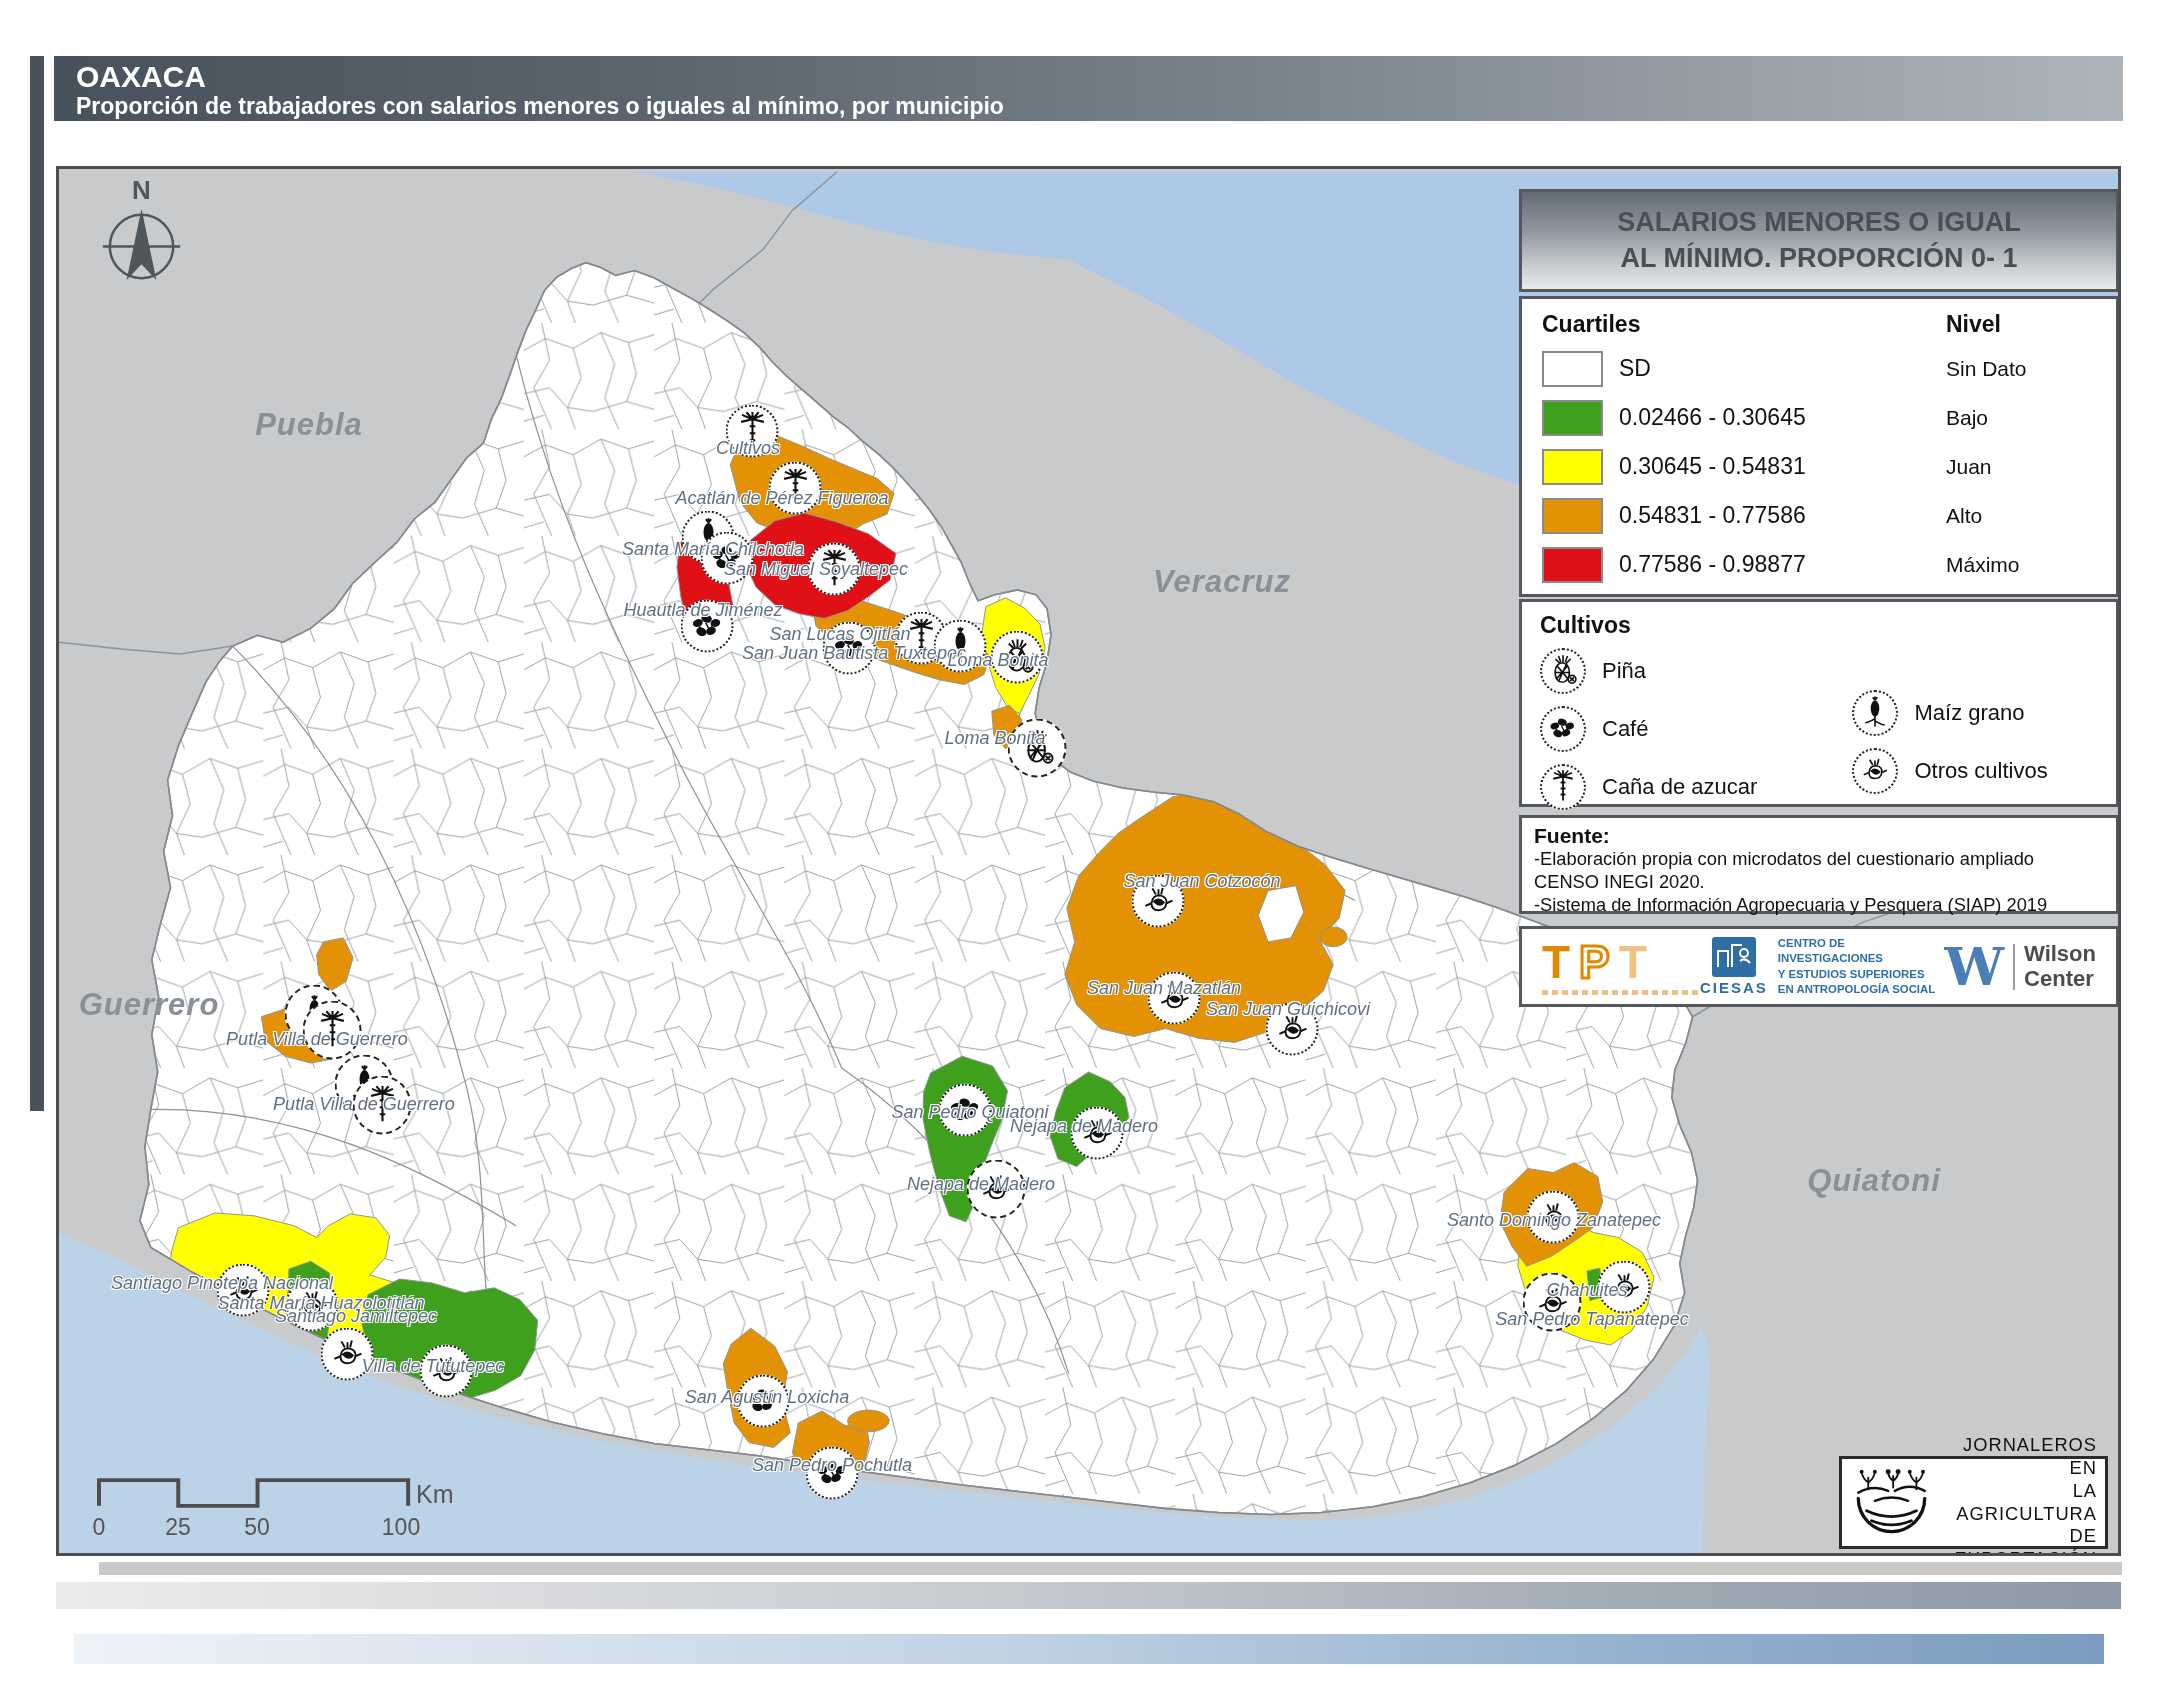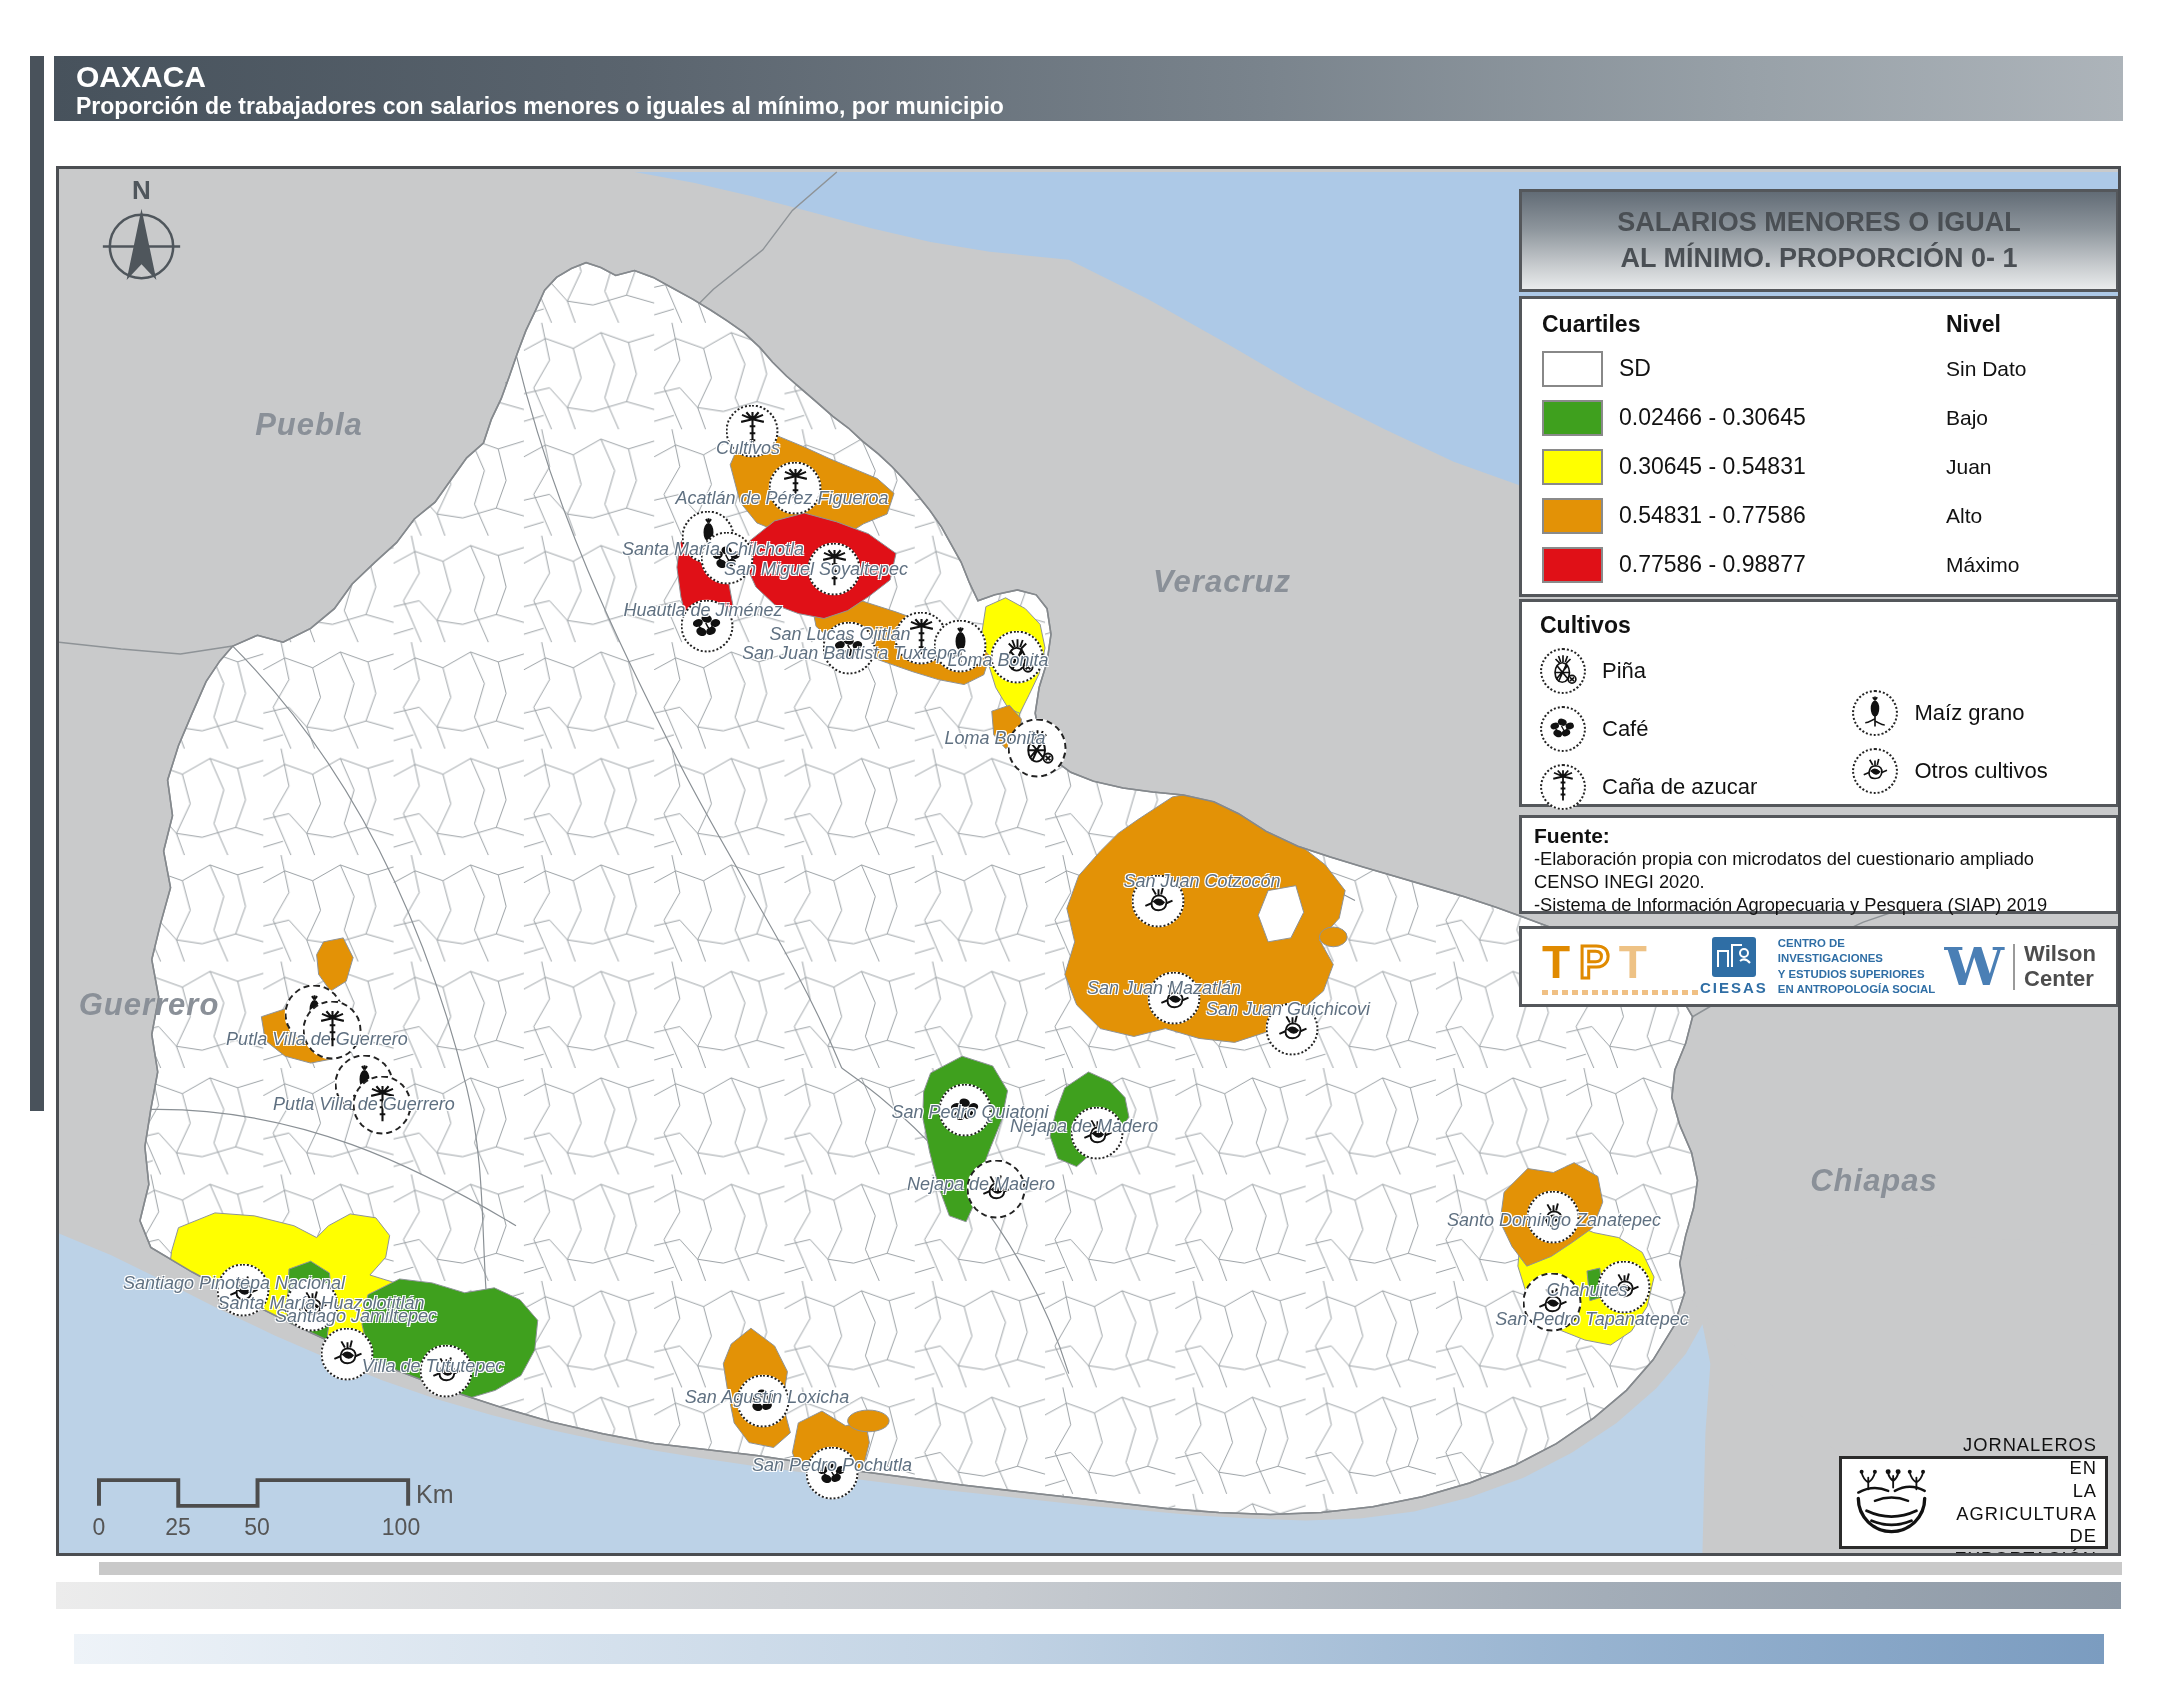--- a/index.html
+++ b/index.html
@@ -426,39 +426,39 @@
         <div class="jorn-lines" id="jorn-lines">
             <div>JORNALEROS EN</div>
             <div>LA AGRICULTURA</div>
             <div>DE EXPORTACIÓN</div>
           </div>
       </div>
 
     <div class="state-label" style="left: 250px; top: 256px;">Puebla</div>
         <div class="state-label" style="left: 1163px; top: 413px;">Veracruz</div>
         <div class="state-label" style="left: 90px; top: 836px;">Guerrero</div>
-        <div class="state-label" style="left: 1815px; top: 1012px;">Chiapas</div>
+        <div class="state-label" style="left: 1815px; top: 1012px;">Quiatoni</div>
         <div class="muni-label" style="left: 689px; top: 279px;">Cultivos</div>
         <div class="muni-label" style="left: 723px; top: 329px;">Acatlán de Pérez Figueroa</div>
         <div class="muni-label" style="left: 654px; top: 380px;">Santa María Chilchotla</div>
         <div class="muni-label" style="left: 757px; top: 400px;">San Miguel Soyaltepec</div>
         <div class="muni-label" style="left: 644px; top: 441px;">Huautla de Jiménez</div>
         <div class="muni-label" style="left: 781px; top: 465px;">San Lucas Ojitlán</div>
         <div class="muni-label" style="left: 795px; top: 484px;">San Juan Bautista Tuxtepec</div>
         <div class="muni-label" style="left: 939px; top: 491px;">Loma Bonita</div>
         <div class="muni-label" style="left: 936px; top: 569px;">Loma Bonita</div>
         <div class="muni-label" style="left: 1143px; top: 712px;">San Juan Cotzocón</div>
         <div class="muni-label" style="left: 1105px; top: 819px;">San Juan Mazatlán</div>
         <div class="muni-label" style="left: 1229px; top: 840px;">San Juan Guichicovi</div>
         <div class="muni-label" style="left: 911px; top: 943px;">San Pedro Quiatoni</div>
         <div class="muni-label" style="left: 1025px; top: 957px;">Nejapa de Madero</div>
         <div class="muni-label" style="left: 922px; top: 1015px;">Nejapa de Madero</div>
         <div class="muni-label" style="left: 258px; top: 870px;">Putla Villa de Guerrero</div>
         <div class="muni-label" style="left: 305px; top: 935px;">Putla Villa de Guerrero</div>
-        <div class="muni-label" style="left: 163px; top: 1114px; margin-left: 12px;">Santiago Pinotepa Nacional</div>
+        <div class="muni-label" style="left: 163px; top: 1114px;">Santiago Pinotepa Nacional</div>
         <div class="muni-label" style="left: 262px; top: 1134px;">Santa María Huazolotitlán</div>
         <div class="muni-label" style="left: 297px; top: 1147px;">Santiago Jamiltepec</div>
         <div class="muni-label" style="left: 374px; top: 1197px;">Villa de Tututepec</div>
         <div class="muni-label" style="left: 708px; top: 1228px;">San Agustín Loxicha</div>
         <div class="muni-label" style="left: 773px; top: 1296px;">San Pedro Pochutla</div>
         <div class="muni-label" style="left: 1495px; top: 1051px;">Santo Domingo Zanatepec</div>
         <div class="muni-label" style="left: 1528px; top: 1121px;">Chahuites</div>
         <div class="muni-label" style="left: 1533px; top: 1150px;">San Pedro Tapanatepec</div>
         <div class="crop-icon" style="left: 693px; top: 262px;">
           <svg viewBox="0 0 24 24">

